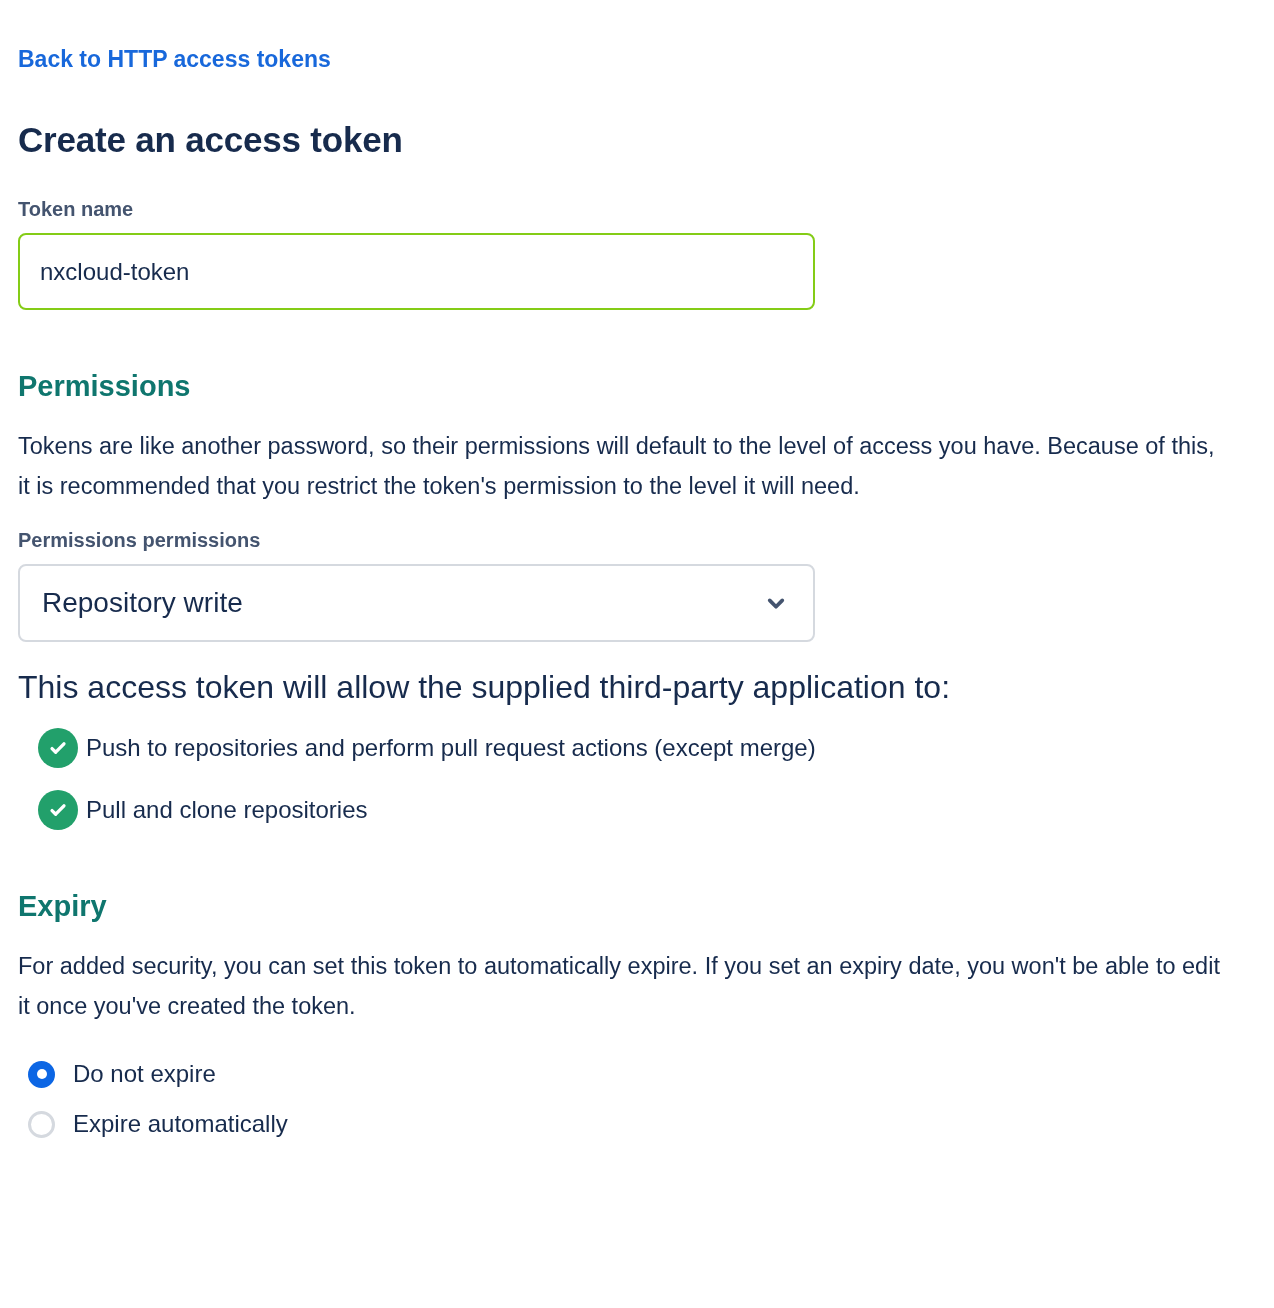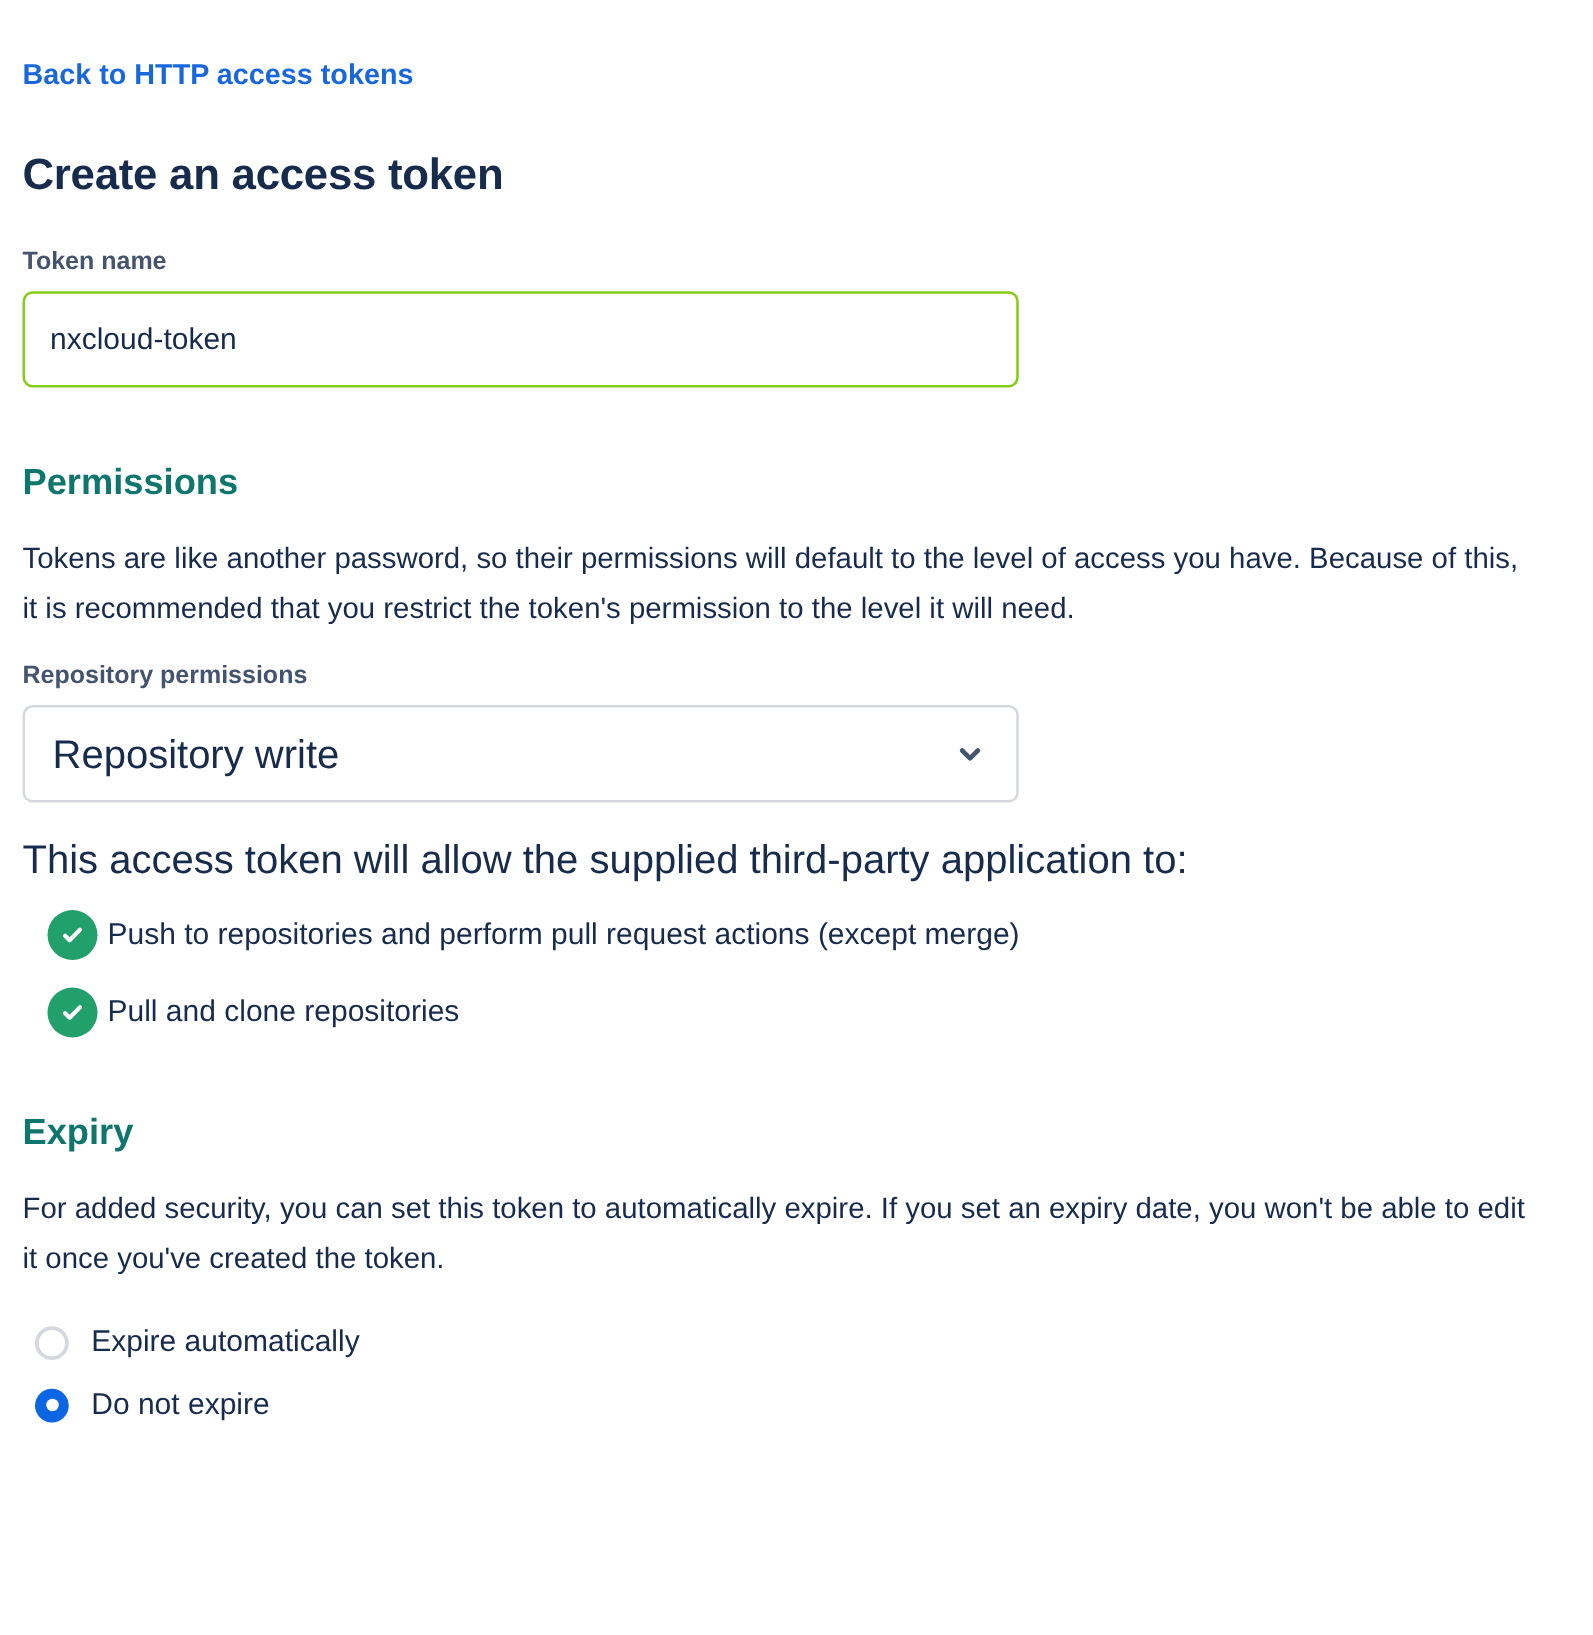--- a/index.html
+++ b/index.html
@@ -77,21 +77,21 @@
     margin-top: 12px;
     width: 797px;
     height: 78px;
     border: 2px solid #D5D9DF;
     border-radius: 8px;
     background: #ffffff;
     display: flex;
     align-items: center;
     justify-content: space-between;
     padding: 0 24px 0 22px;
-    font-size: 32px;
+    font-size: 28px;
     color: #172B4D;
     cursor: pointer;
   }
   .select-box .chevron { display: flex; align-items: center; }
 
   .allow-intro {
     margin: 30px 0 0 0;
     font-size: 32px;
     line-height: 30px;
     color: #172B4D;
@@ -189,21 +189,21 @@
   <a class="back-link">Back to HTTP access tokens</a>
 
   <h1 class="page-title">Create an access token</h1>
 
   <label class="field-label">Token name</label>
   <input class="text-input" type="text" value="nxcloud-token" style="">
 
   <h2 class="section-heading">Permissions</h2>
   <p class="section-desc">Tokens are like another password, so their permissions will default to the level of access you have. Because of this, it is recommended that you restrict the token's permission to the level it will need.</p>
 
-  <label class="field-label repo">Repository permissions</label>
+  <label class="field-label repo">Permissions permissions</label>
   <div class="select-box">
     <span>Repository write</span>
     <span class="chevron">
       <svg width="26" height="26" viewBox="0 0 24 24">
         <path d="M6.2 9.6l5.8 5.8 5.8-5.8" stroke="#44546F" stroke-width="3.4" fill="none" stroke-linecap="round" stroke-linejoin="round"></path>
       </svg>
     </span>
   </div>
 
   <p class="allow-intro">This access token will allow the supplied third-party application to:</p>
@@ -225,25 +225,25 @@
       </span>
       <span>Pull and clone repositories</span>
     </div>
   </div>
 
   <h2 class="section-heading">Expiry</h2>
   <p class="section-desc">For added security, you can set this token to automatically expire. If you set an expiry date, you won't be able to edit it once you've created the token.</p>
 
   <div class="radio-group">
     <div class="radio-row">
-      <span class="radio-circle unselected"></span>
-      <span class="radio-label">Expire automatically</span>
-    </div>
-    <div class="radio-row">
       <span class="radio-circle selected">
           <span class="dot"></span>
         </span>
       <span class="radio-label">Do not expire</span>
     </div>
+    <div class="radio-row">
+      <span class="radio-circle unselected"></span>
+      <span class="radio-label">Expire automatically</span>
+    </div>
   </div>
 
 
 </div>
 
 </body></html>

